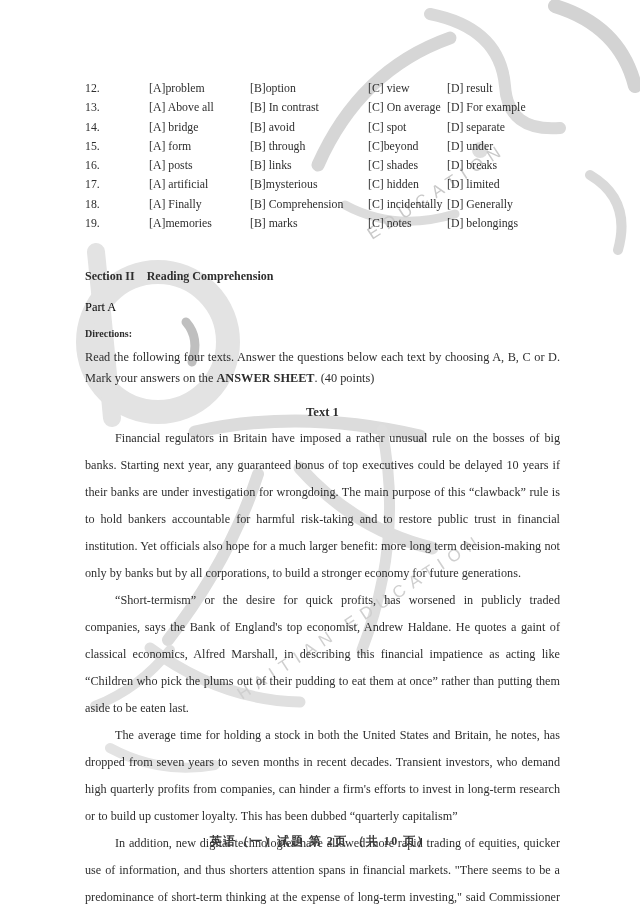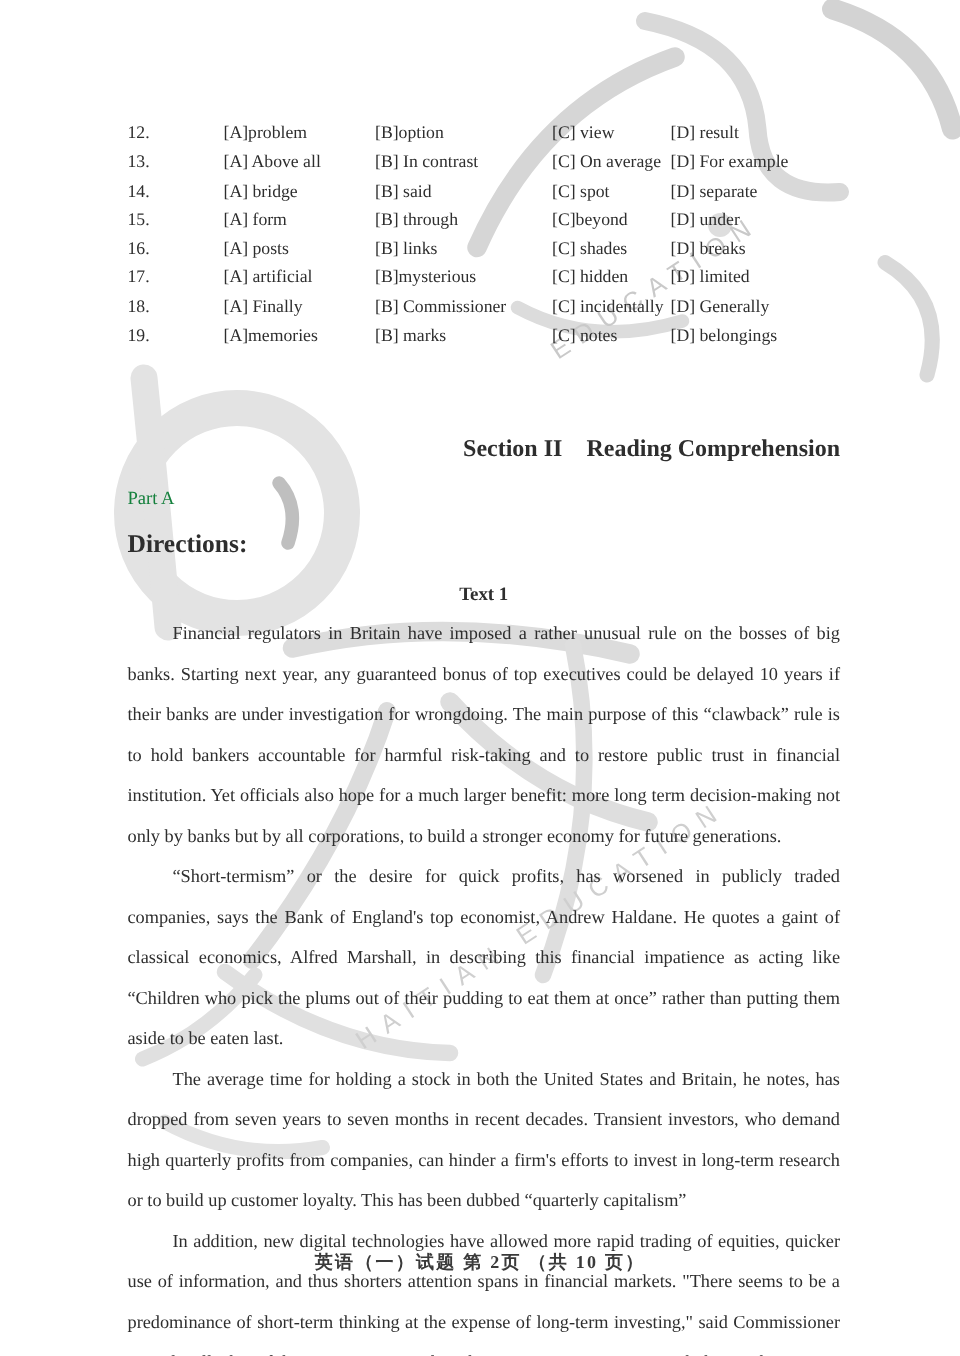--- a/index.html
+++ b/index.html
@@ -14,25 +14,25 @@
   .content { position:relative; z-index:1; padding:79px 80px 0 85px; }
 
   .opt-row { display:flex; line-height:19.3px; font-size:11.8px; }
   .opt-num { width:32px; }
   .opt-a { width:101px;margin-left:32px; }
   .opt-b { width:118px; }
   .opt-c { width:79px; }
   .opt-d { flex:1; }
 
   .section-title {
-    margin-top:58px; text-align:right; font-weight:bold;
-    font-size:16px; white-space:pre;
+    margin-top:36px; text-align:left; font-weight:bold;
+    font-size:12px; white-space:pre;
   }
-  .part-a { margin-top:16px; font-size:12.4px; color:#15803d; }
-  .directions-label { margin-top:13px; font-size:17px; font-weight:bold; }
+  .part-a { margin-top:16px; font-size:12.4px; color:#000000; }
+  .directions-label { margin-top:13px; font-size:10px; font-weight:bold; }
   .directions-body {
     margin-top:8px; font-size:12.3px; line-height:21px; text-align:justify;
   }
   .directions-body b { font-weight:bold; }
   .text1-title { margin-top:16px; text-align:center; font-weight:bold; font-size:12.6px; }
   .para {
     font-size:12.2px; line-height:27px; text-align:justify;
     text-indent:30px;
   }
   .para.first { margin-top:5px; }
@@ -89,21 +89,21 @@
       <div class="opt-row">
         <span class="opt-num">13.</span>
         <span class="opt-a">[A] Above all</span>
         <span class="opt-b">[B] In contrast</span>
         <span class="opt-c">[C] On average</span>
         <span class="opt-d">[D] For example</span>
       </div>
       <div class="opt-row">
         <span class="opt-num">14.</span>
         <span class="opt-a">[A] bridge</span>
-        <span class="opt-b">[B] said</span>
+        <span class="opt-b">[B] avoid</span>
         <span class="opt-c">[C] spot</span>
         <span class="opt-d">[D] separate</span>
       </div>
       <div class="opt-row">
         <span class="opt-num">15.</span>
         <span class="opt-a">[A] form</span>
         <span class="opt-b">[B] through</span>
         <span class="opt-c">[C]beyond</span>
         <span class="opt-d">[D] under</span>
       </div>
@@ -117,39 +117,40 @@
       <div class="opt-row">
         <span class="opt-num">17.</span>
         <span class="opt-a">[A] artificial</span>
         <span class="opt-b">[B]mysterious</span>
         <span class="opt-c">[C] hidden</span>
         <span class="opt-d">[D] limited</span>
       </div>
       <div class="opt-row">
         <span class="opt-num">18.</span>
         <span class="opt-a">[A] Finally</span>
-        <span class="opt-b">[B] Commissioner</span>
+        <span class="opt-b">[B] Comprehension</span>
         <span class="opt-c">[C] incidentally</span>
         <span class="opt-d">[D] Generally</span>
       </div>
       <div class="opt-row">
         <span class="opt-num">19.</span>
         <span class="opt-a">[A]memories</span>
         <span class="opt-b">[B] marks</span>
         <span class="opt-c">[C] notes</span>
         <span class="opt-d">[D] belongings</span>
       </div>
     </div>
 
     <div class="section-title">Section II    Reading Comprehension</div>
 
     <div class="part-a">Part A</div>
 
     <div class="directions-label">Directions:</div>
 
+    <p class="directions-body"><span>Read the following four texts. Answer the questions below each text by choosing A, B, C or D. Mark your answers on the </span><b>ANSWER SHEET</b><span>. (40 points)</span></p>
 
     <div class="text1-title">Text 1</div>
 
     <p class="para first">Financial regulators in Britain have imposed a rather unusual rule on the bosses of big banks. Starting next year, any guaranteed bonus of top executives could be delayed 10 years if their banks are under investigation for wrongdoing. The main purpose of this “clawback” rule is to hold bankers accountable for harmful risk-taking and to restore public trust in financial institution. Yet officials also hope for a much larger benefit: more long term decision-making not only by banks but by all corporations, to build a stronger economy for future generations.</p>
     <p class="para">“Short-termism” or the desire for quick profits, has worsened in publicly traded companies, says the Bank of England's top economist, Andrew Haldane. He quotes a gaint of classical economics, Alfred Marshall, in describing this financial impatience as acting like “Children who pick the plums out of their pudding to eat them at once” rather than putting them aside to be eaten last.</p>
     <p class="para">The average time for holding a stock in both the United States and Britain, he notes, has dropped from seven years to seven months in recent decades. Transient investors, who demand high quarterly profits from companies, can hinder a firm's efforts to invest in long-term research or to build up customer loyalty. This has been dubbed “quarterly capitalism”</p>
     <p class="para">In addition, new digital technologies have allowed more rapid trading of equities, quicker use of information, and thus shorters attention spans in financial markets. "There seems to be a predominance of short-term thinking at the expense of long-term investing," said Commissioner Daniel Gallagher of the US Securities and Exchange Commission in a speech this week.</p>
 
   </div>
 

